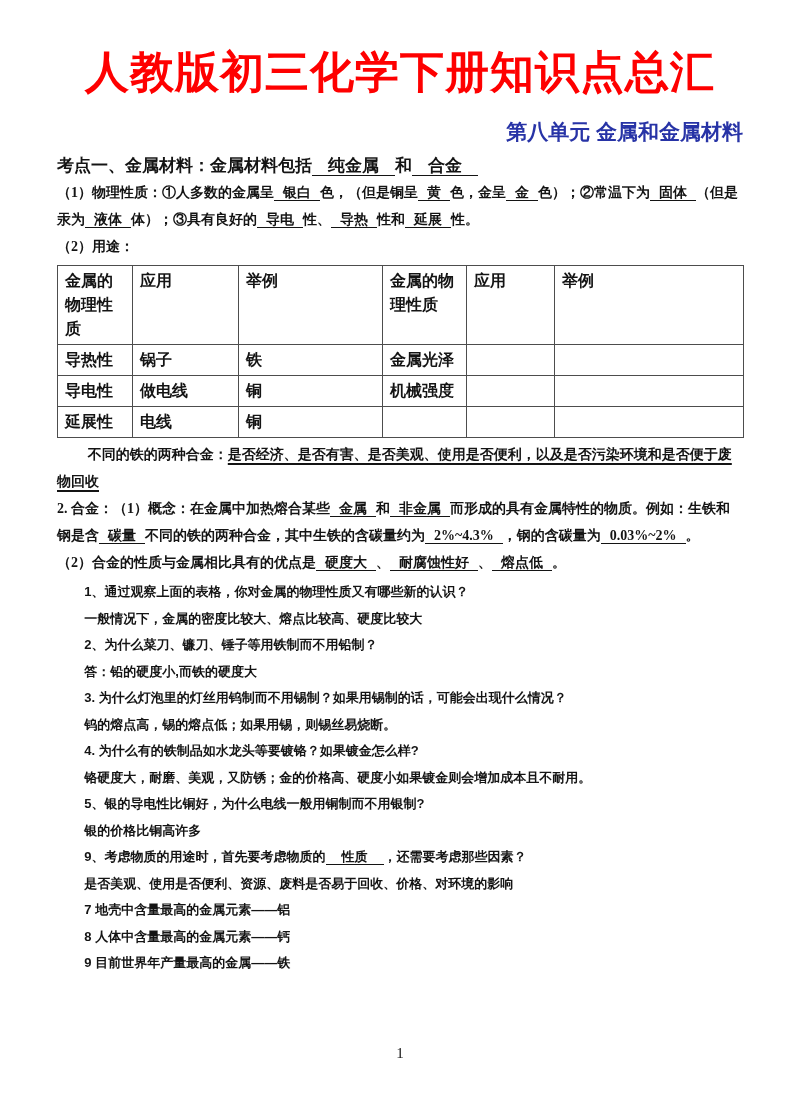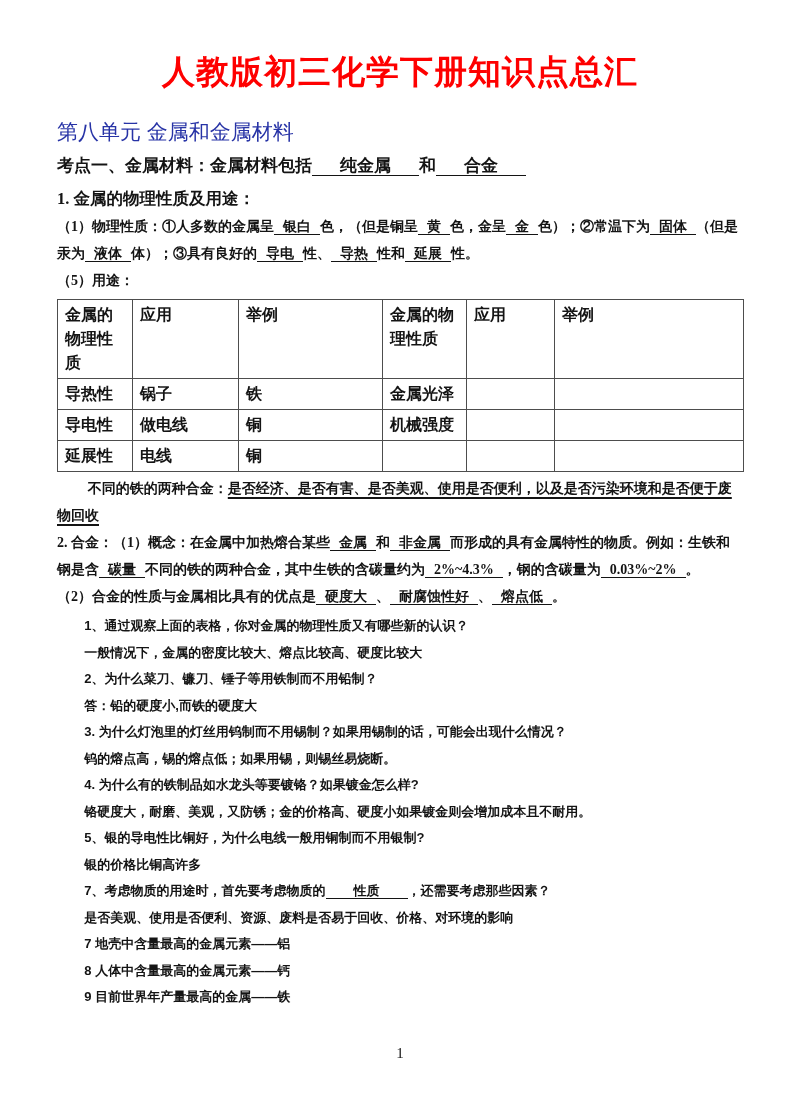--- a/index.html
+++ b/index.html
@@ -9,40 +9,40 @@
     background: #ffffff;
     color: #141414;
     font-family: "Liberation Serif", serif;
     position: relative;
     overflow: hidden;
   }
   .page { padding: 50px 57px 0 57px; }
 
   .doc-title {
     font-family: "Liberation Sans", sans-serif;
-    font-size: 33px; font-weight: 800;
+    font-size: 44px; font-weight: 800;
     text-align: center; letter-spacing: 1px;
     margin: 0 0 24px 0; line-height: 44px;
   }
   .unit-heading {
     font-family: "Liberation Sans", sans-serif;
-    font-size: 21px; font-weight: 400;
-    text-align: left; margin: 0 0 6px 0; line-height: 28px;
+    font-size: 21px; font-weight: 700;
+    text-align: right; margin: 0 0 6px 0; line-height: 28px;
   }
 
   p { margin: 0; }
   .kaodian {
     font-family: "Liberation Sans", sans-serif;
     font-size: 17px; font-weight: 700; line-height: 27px;
   }
   .body-p { font-size: 14px; font-weight: 700; line-height: 27px; }
   .sec-heading { font-size: 16.5px; font-weight: 700; line-height: 28px; margin-top: 6px; }
 
   .blank { border-bottom: 1.5px solid #141414; padding: 0 9px; }
-  .blank-wide { border-bottom: 1.5px solid #141414; padding: 0 28px; }
+  .blank-wide { border-bottom: 1.5px solid #141414; padding: 0 16px; }
   .ul { text-decoration: underline; text-underline-offset: 4px; text-decoration-thickness: 1.5px; }
   .indent { text-indent: 2.2em; }
 
   table.props {
     border-collapse: collapse; width: 686px;
     margin: 5px 0 3px 0;
     font-size: 16px; font-weight: 700;
     table-layout: fixed;
   }
   table.props td {
@@ -68,25 +68,24 @@
 <body>
 
 <div class="page">
 
   <h1 class="doc-title" style="color: rgb(254, 0, 0);">人教版初三化学下册知识点总汇</h1>
 
   <h2 class="unit-heading" style="color: rgb(39, 51, 166);">第八单元 金属和金属材料</h2>
 
   <p class="kaodian"><span>考点一、金属材料：金属材料包括</span><span class="blank-wide">纯金属</span><span>和</span><span class="blank-wide">合金</span></p>
 
-  <p class="sec-heading">1. 金属的物理性质及用途：</p>
 
   <p class="body-p"><span>（1）物理性质：①人多数的金属呈</span><span class="blank">银白</span><span>色，（但是铜呈</span><span class="blank">黄</span><span>色，金呈</span><span class="blank">金</span><span>色）；②常温下为</span><span class="blank">固体</span><span>（但是汞为</span><span class="blank">液体</span><span>体）；③具有良好的</span><span class="blank">导电</span><span>性、</span><span class="blank">导热</span><span>性和</span><span class="blank">延展</span><span>性。</span></p>
 
-  <p class="body-p">（5）用途：</p>
+  <p class="body-p">（2）用途：</p>
 
   <table class="props">
     <colgroup>
       <col style="width:75px">
         <col style="width:106px">
         <col style="width:144px">
       <col style="width:84px">
         <col style="width:88px">
         <col style="width:189px">
     </colgroup>
@@ -136,21 +135,21 @@
     <p>1、通过观察上面的表格，你对金属的物理性质又有哪些新的认识？</p>
     <p>一般情况下，金属的密度比较大、熔点比较高、硬度比较大</p>
     <p>2、为什么菜刀、镰刀、锤子等用铁制而不用铅制？</p>
     <p>答：铅的硬度小,而铁的硬度大</p>
     <p>3. 为什么灯泡里的灯丝用钨制而不用锡制？如果用锡制的话，可能会出现什么情况？</p>
     <p>钨的熔点高，锡的熔点低；如果用锡，则锡丝易烧断。</p>
     <p>4. 为什么有的铁制品如水龙头等要镀铬？如果镀金怎么样?</p>
     <p>铬硬度大，耐磨、美观，又防锈；金的价格高、硬度小如果镀金则会增加成本且不耐用。</p>
     <p>5、银的导电性比铜好，为什么电线一般用铜制而不用银制?</p>
     <p>银的价格比铜高许多</p>
-    <p><span>7、考虑物质的用途时，首先要考虑物质的</span><span class="blank-wide">性质</span><span>，还需要考虑那些因素？</span></p>
+    <p><span>9、考虑物质的用途时，首先要考虑物质的</span><span class="blank-wide">性质</span><span>，还需要考虑那些因素？</span></p>
     <p>是否美观、使用是否便利、资源、废料是否易于回收、价格、对环境的影响</p>
     <p>7 地壳中含量最高的金属元素——铝</p>
     <p>8 人体中含量最高的金属元素——钙</p>
     <p>9 目前世界年产量最高的金属——铁</p>
   </div>
 
 </div>
 
 <div class="page-number">1</div>
 

